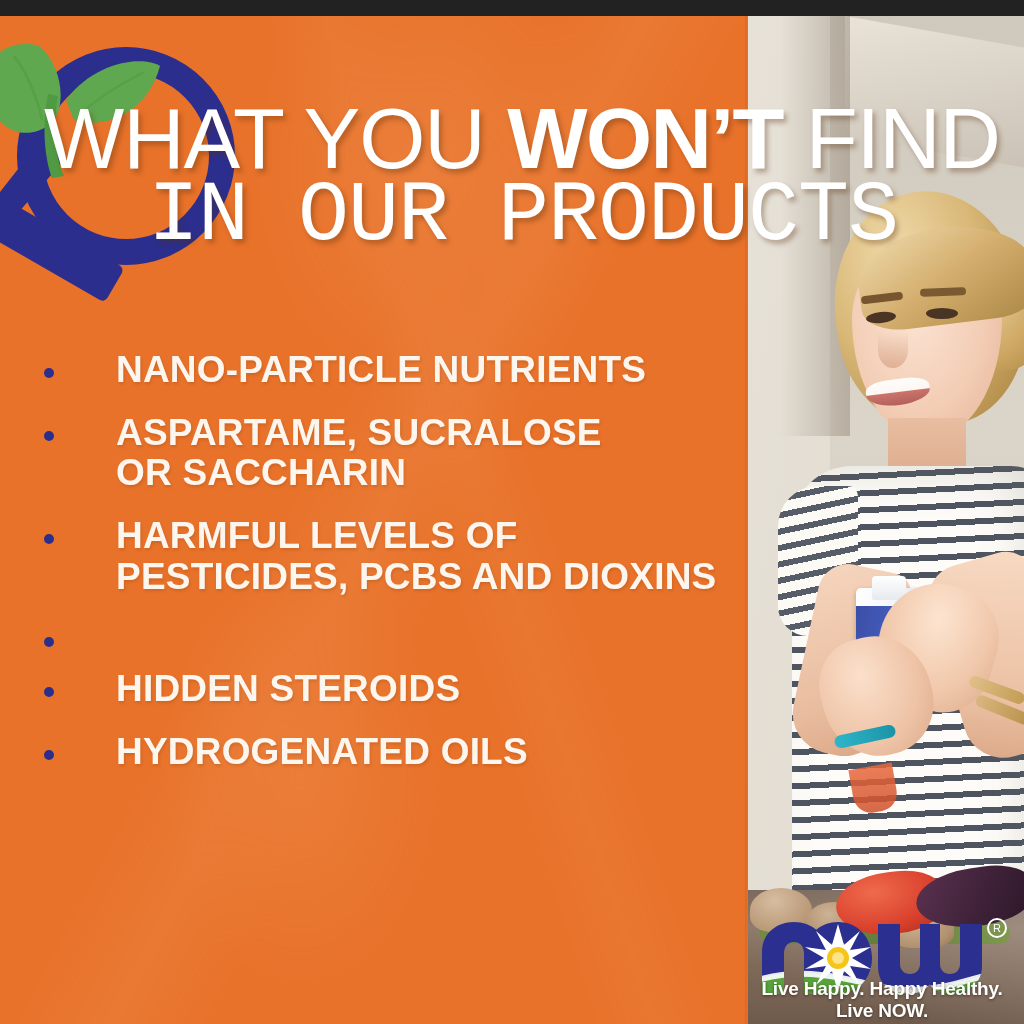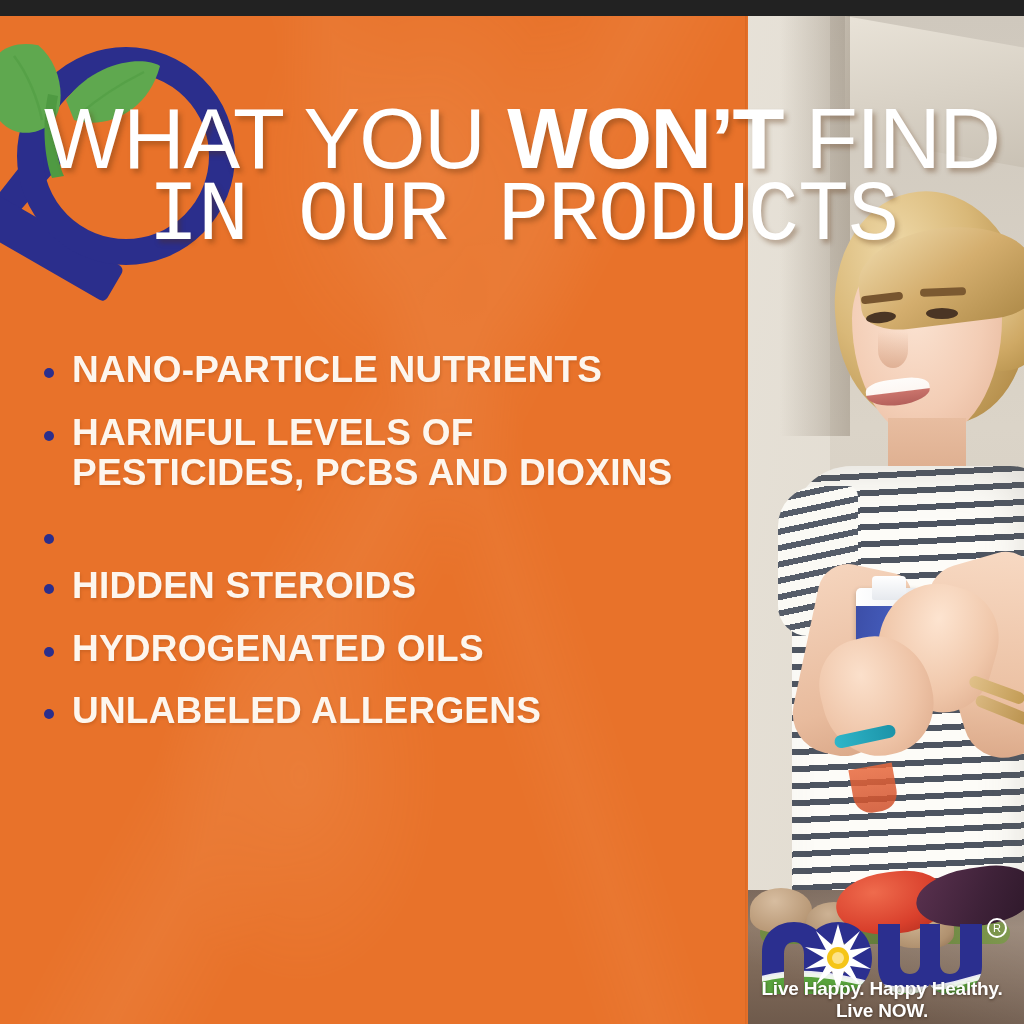--- a/index.html
+++ b/index.html
@@ -376,20 +376,21 @@
   .list {
     position: absolute;
     left: 44px; top: 334px;
     width: 700px;
     z-index: 5;
   }
   .list-item {
     display: flex;
     align-items: flex-start;
     margin-bottom: 22px;
+    gap: 44px;
   }
   .bullet-dot {
     flex: 0 0 auto;
     width: 10px; height: 10px;
     border-radius: 50%;
     background: #2b2e8c;
     margin-top: 18px;
     margin-right: 18px;
   }
   .item-text {
@@ -497,44 +498,44 @@
   </div>
 
   <div class="list">
 
     <div class="list-item">
       <span class="bullet-dot"></span>
       <span class="item-text">NANO-PARTICLE NUTRIENTS</span>
     </div>
 
 
+    <div class="list-item">
+      <span class="bullet-dot"></span>
+      <span class="item-text">ASPARTAME, SUCRALOSE<br>OR SACCHARIN</span>
+    </div>
 
     <div class="list-item">
       <span class="bullet-dot"></span>
       <span class="item-text">HARMFUL LEVELS OF<br>PESTICIDES, PCBS AND DIOXINS</span>
     </div>
 
     <div class="list-item">
       <span class="bullet-dot"></span>
     </div>
 
     <div class="list-item">
       <span class="bullet-dot"></span>
       <span class="item-text">HIDDEN STEROIDS</span>
     </div>
 
     <div class="list-item">
       <span class="bullet-dot"></span>
       <span class="item-text">HYDROGENATED OILS</span>
     </div>
 
-    <div class="list-item">
-      <span class="bullet-dot"></span>
-      <span class="item-text">UNLABELED ALLERGENS</span>
-    </div>
 
   </div>
 
   <svg class="now-logo" viewBox="0 0 268 108">
     <defs>
       <clipPath id="wordclip">
 
         <path d="M 14 82 L 14 40 C 14 22 28 10 46 10 C 64 10 78 22 78 40 L 78 82 L 56 82 L 56 42
                  C 56 34 52 30 46 30 C 40 30 36 34 36 42 L 36 82 Z"></path>
 

